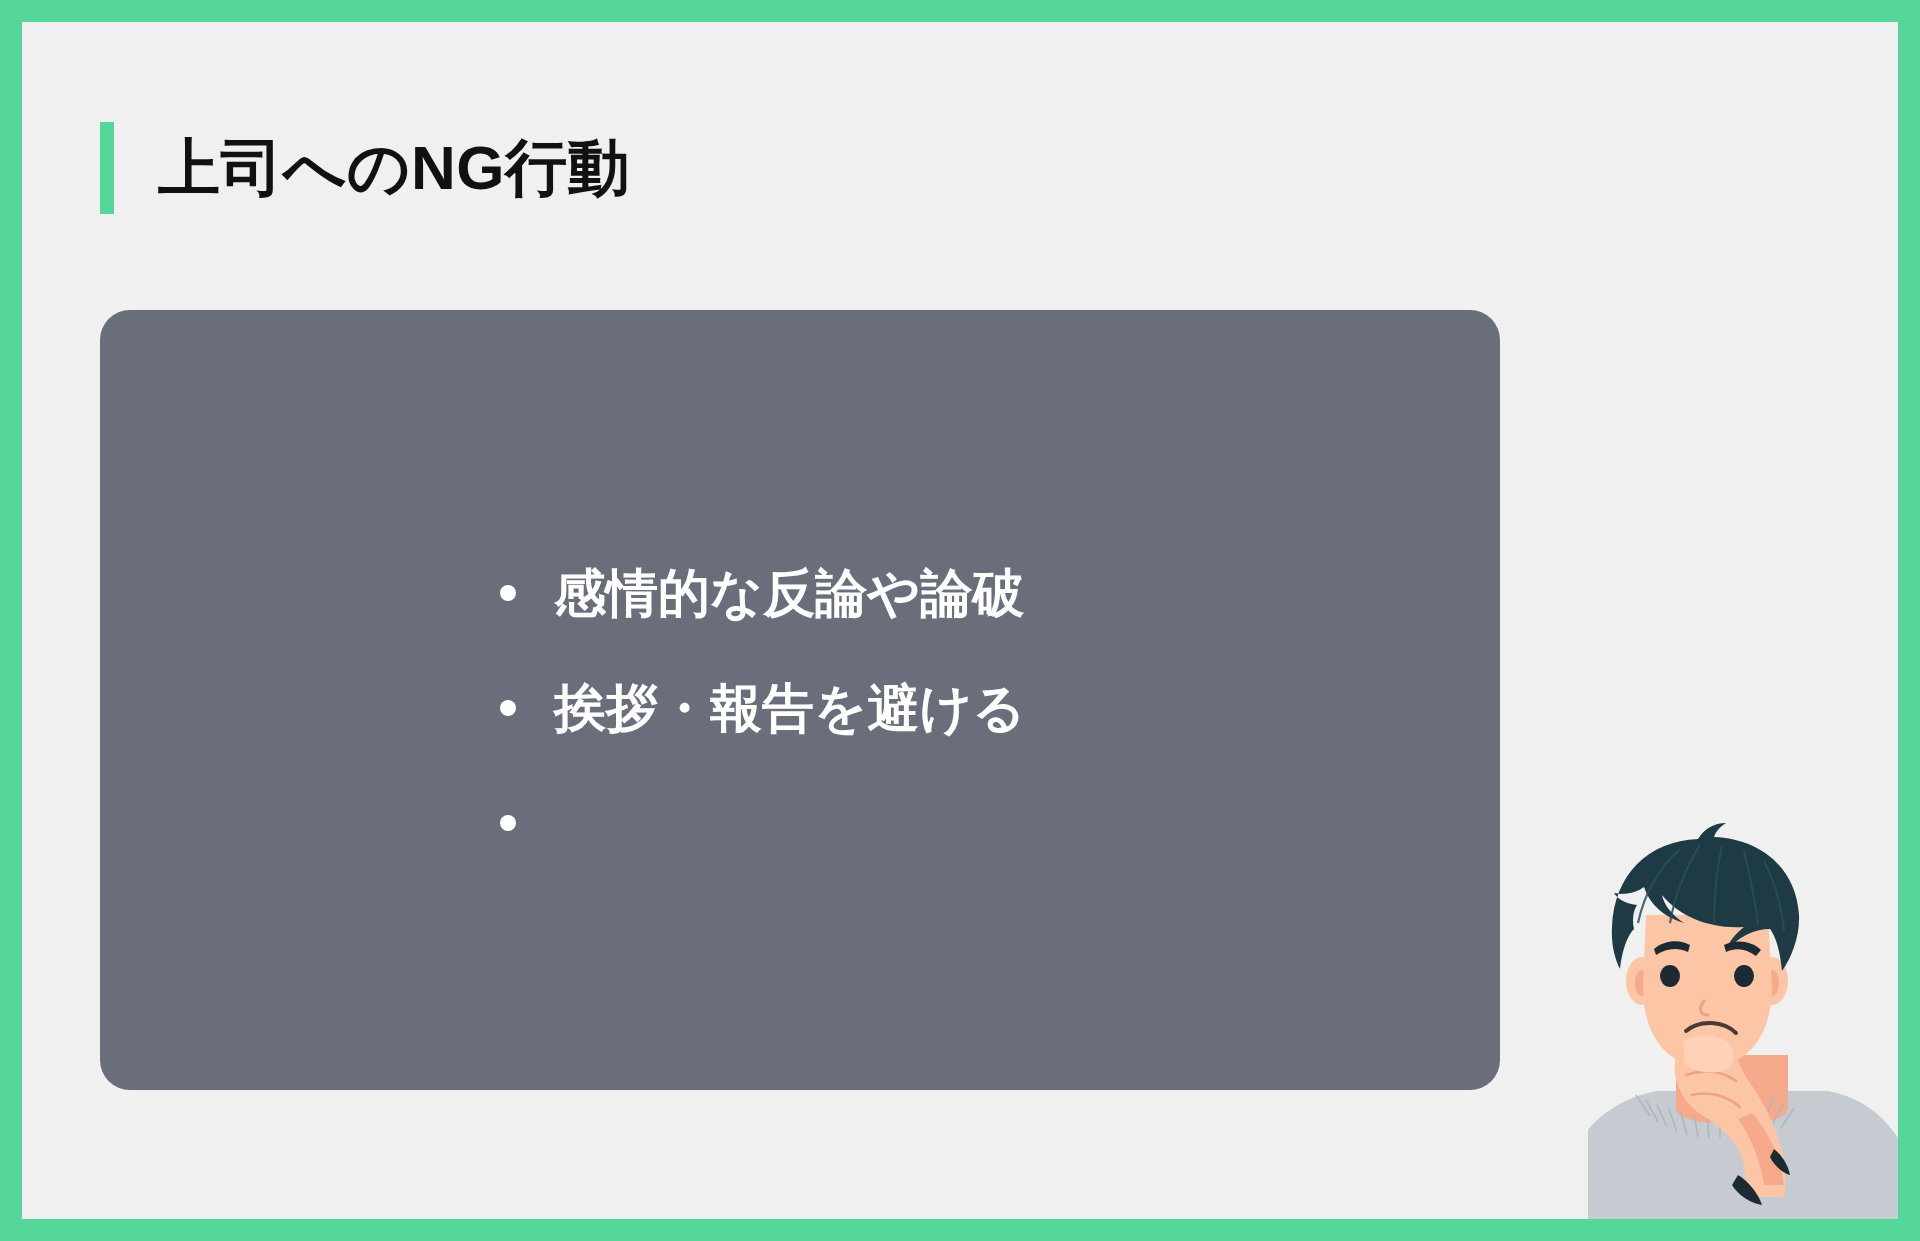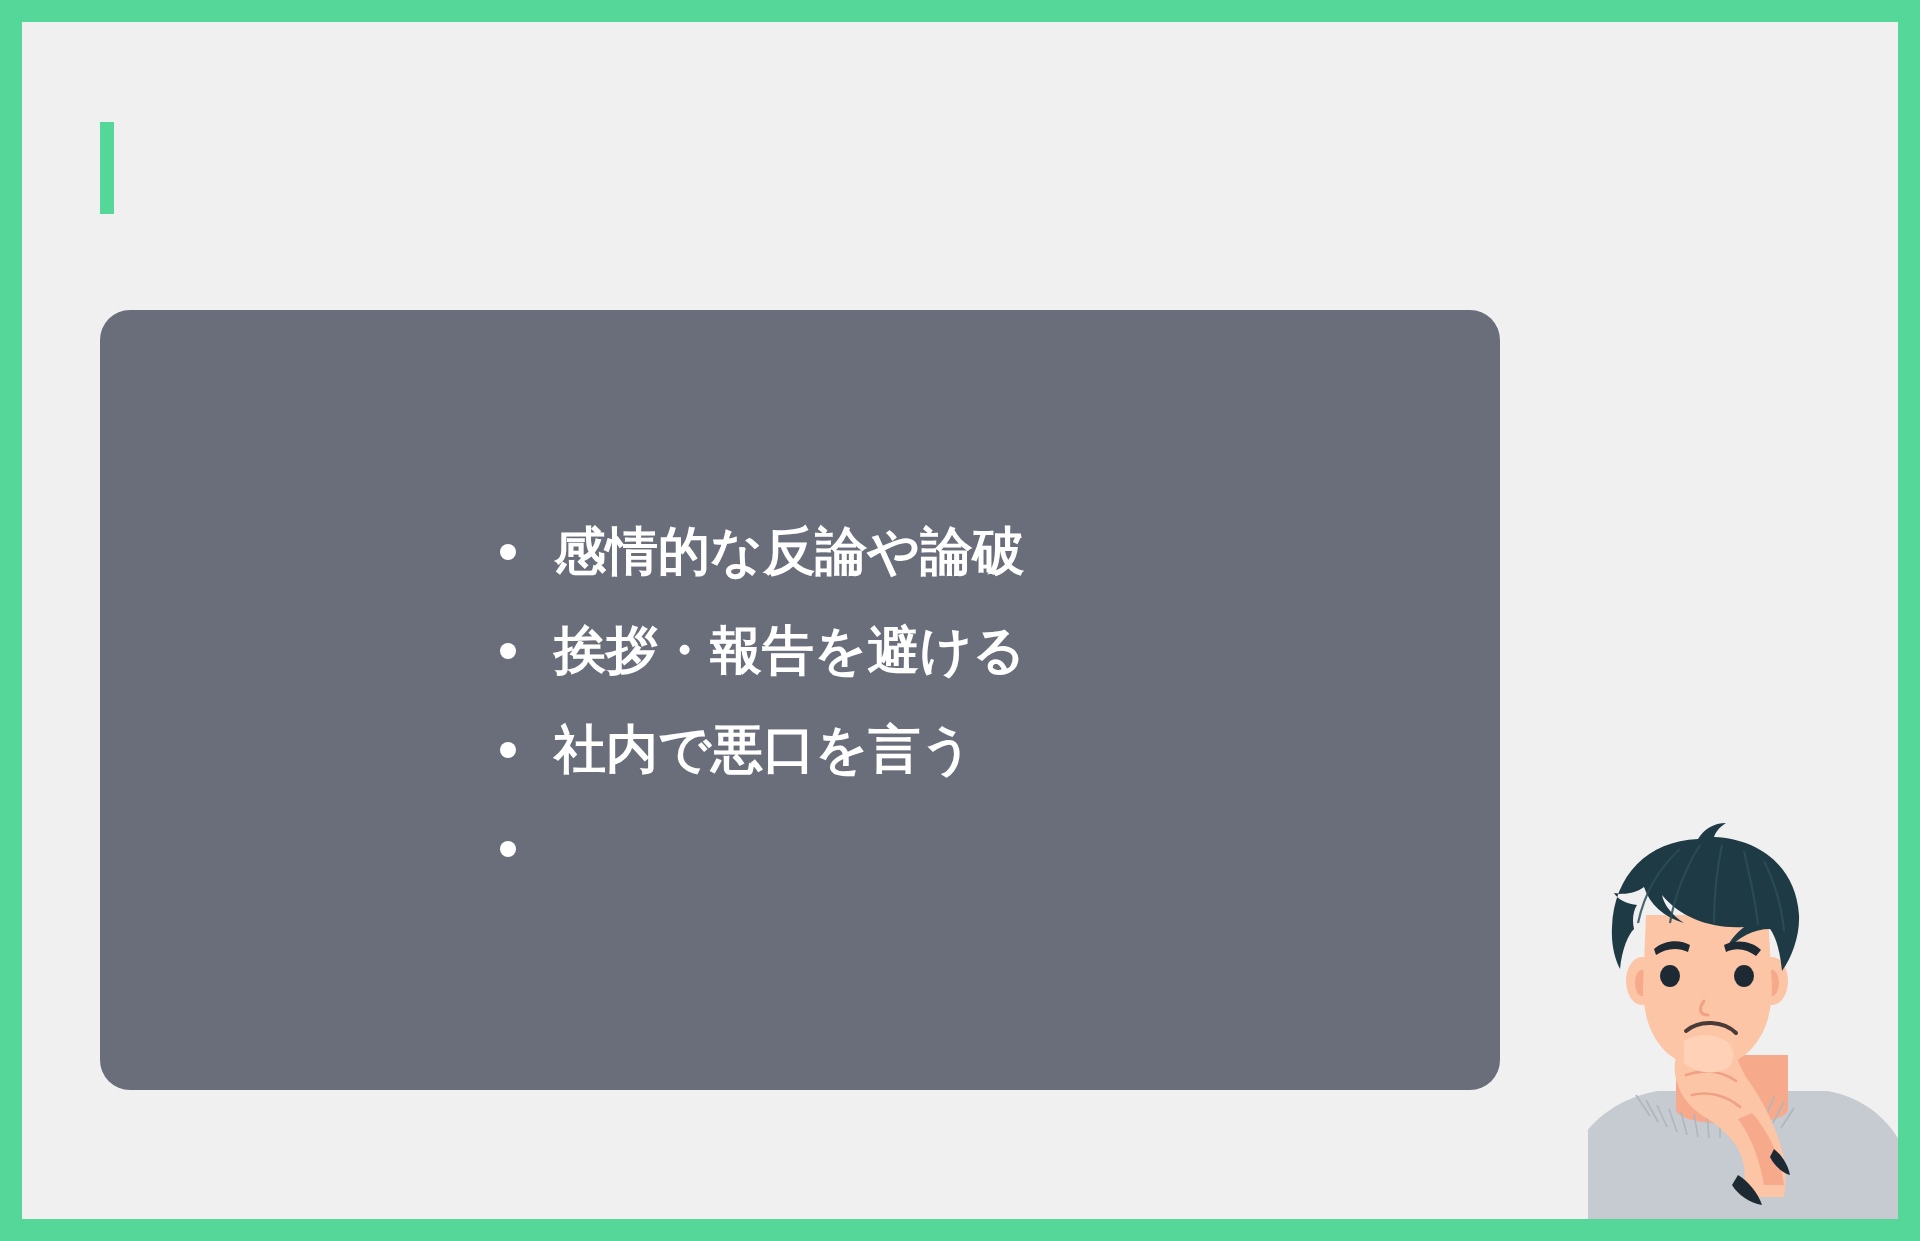--- a/index.html
+++ b/index.html
@@ -73,21 +73,21 @@
     display: flex;
     flex-direction: column;
     justify-content: center;
     align-items: flex-start;
     box-sizing: border-box;
     padding-left: 400px;
   }
   .bullet-item {
     display: flex;
     align-items: center;
-    margin: 0 0 37px 0;
+    margin: 16px 0 37px 0;
     height: 62px;
   }
   .bullet-item:last-child {
     margin-bottom: 0;
   }
   .bullet-dot {
     width: 16px;
     height: 16px;
     border-radius: 50%;
     background: #FFFFFF;
@@ -117,35 +117,32 @@
     height: 400px;
   }
 </style>
 </head>
 <body>
 
 <div class="slide">
 
   <div class="title-row">
     <div class="title-bar"></div>
+    <div class="title-text">上司へのNG行動</div>
   </div>
 
   <div class="card">
     <ul class="bullet-list">
       <li class="bullet-item">
         <span class="bullet-dot"></span>
         <span class="bullet-label">感情的な反論や論破</span>
       </li>
       <li class="bullet-item">
         <span class="bullet-dot"></span>
         <span class="bullet-label">挨拶・報告を避ける</span>
-      </li>
-      <li class="bullet-item">
-        <span class="bullet-dot"></span>
-        <span class="bullet-label">社内で悪口を言う</span>
       </li>
       <li class="bullet-item">
         <span class="bullet-dot"></span>
       </li>
     </ul>
   </div>
 
   <div class="illustration">
     <svg viewBox="0 0 310 400" xmlns="http://www.w3.org/2000/svg">
 

